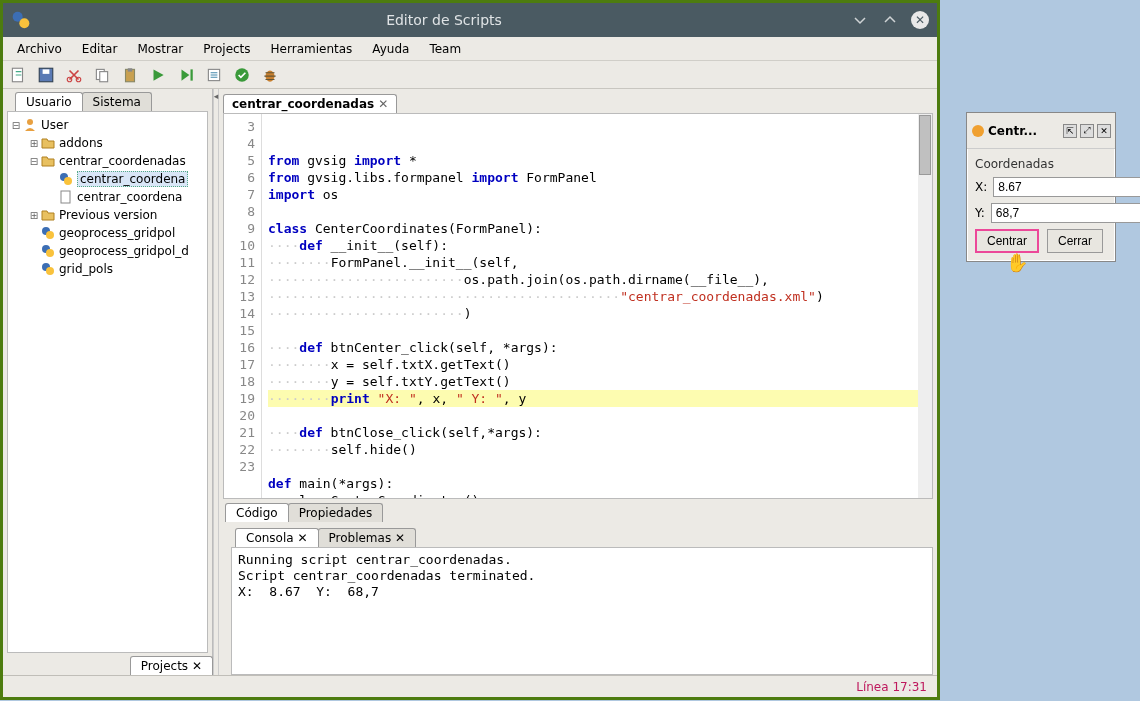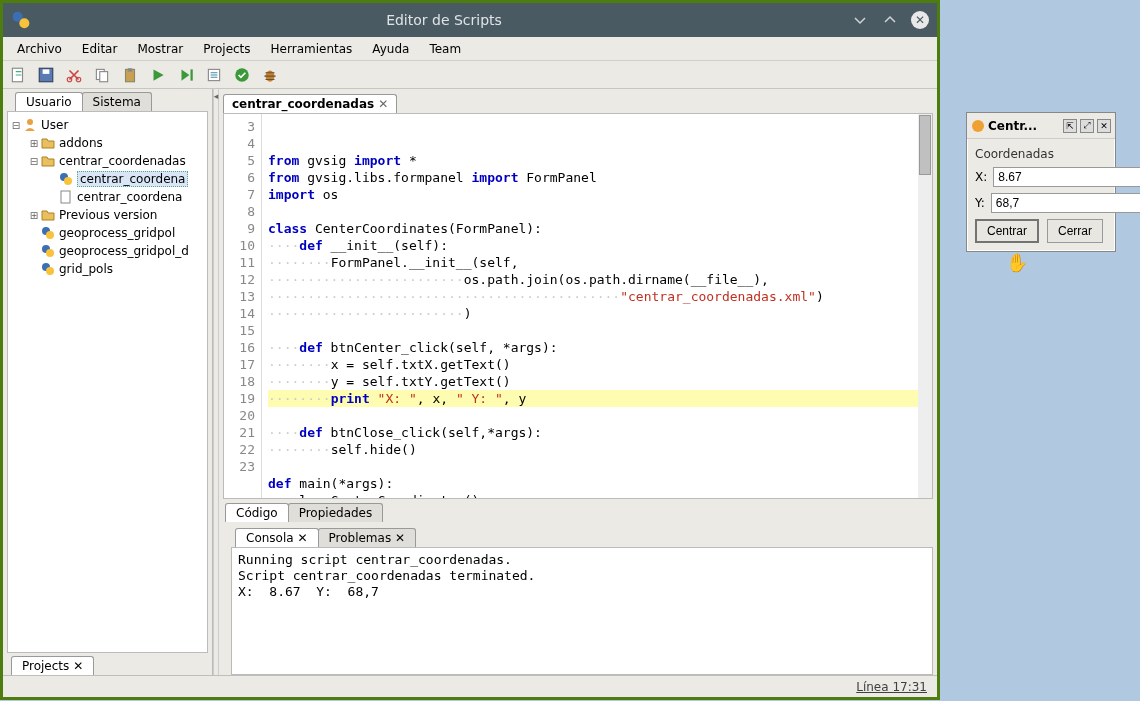--- a/index.html
+++ b/index.html
@@ -50,37 +50,37 @@
 .dots { color: #ccc; }
 .code-scroll { position:absolute; right:0; top:0; width:14px; height:100%; background:#eee; }
 .code-scroll .thumb { width:12px; margin:1px; height:60px; background:#c0c0c0; border:1px solid #999; }
 
 .mid-tabs { height: 22px; display:flex; padding-left:6px; align-items:center; margin-top:2px; }
 
 .console-area { height: 150px; display:flex; flex-direction:column; margin: 2px 4px 0 4px; padding-left: 8px; }
 .con-tabs { height: 22px; display:flex; padding-left:4px; align-items:flex-end; }
 .console { flex:1; border:1px solid #bbb; background:#fff; padding:4px 6px; font-family: monospace; font-size: 13px; line-height:16px; white-space:pre-wrap; overflow:auto; }
 
-.bottom-tabs { height: 22px; display:flex; padding-left:8px; align-items:flex-end; }
-
-.statusbar { height: 22px; border-top: 1px solid #c0beb8; display:flex; align-items:center; justify-content:flex-end; padding: 0 10px; background:#eceae5; font-size:12px; color:#404040;text-decoration:underline; }
+.bottom-tabs { height: 22px; display:flex; padding-left:8px; align-items:flex-end;justify-content:flex-end; }
+
+.statusbar { height: 22px; border-top: 1px solid #c0beb8; display:flex; align-items:center; justify-content:flex-end; padding: 0 10px; background:#eceae5; font-size:12px; color:#be185d; }
 
 
 .dialog { position:absolute; left: 966px; top: 112px; width: 150px; background: #eceae5; border: 1px solid #888; box-shadow: 0 0 0 1px #fff inset; }
-.dlg-title { height: 26px; background: #eceae5; border-bottom:1px solid #ccc; display:flex; align-items:center; padding: 0 4px; gap:3px; }
+.dlg-title { height: 36px; background: #eceae5; border-bottom:1px solid #ccc; display:flex; align-items:center; padding: 0 4px; gap:3px; }
 .dlg-title .t { flex:1; font-weight:bold; font-size:12px; white-space:nowrap; overflow:hidden; text-overflow:ellipsis; }
 .dlg-title .dlg-btn { width:14px; height:14px; border:1px solid #888; font-size:9px; display:flex; align-items:center; justify-content:center; background:#ddd; cursor:pointer; }
 .dlg-body { padding: 8px; }
 .dlg-sub { font-size:12px; color:#333; margin-bottom:6px; }
 .dlg-row { display:flex; align-items:center; margin-bottom:6px; gap:6px; }
 .dlg-row label { width: 14px; }
 .dlg-row input { flex:1; border:1px solid #999; padding:2px 4px; font-size:12px; background:#fff; }
 .dlg-btns { display:flex; gap:8px; margin-top:4px; }
 .dlg-btns button { padding:3px 10px; border:1px solid #999; background:#e8e6e0; cursor:pointer; font-size:12px; }
-.dlg-btns button.primary { border:2px solid #737373; }
+.dlg-btns button.primary { border:2px solid #ec4899; }
 
 .cursor-hand { position:absolute; left: 1006px; top: 252px; font-size:18px; pointer-events:none; }
 
 
 .svg-folder { fill:#e8c060; stroke:#b08020; }
 </style>
 </head>
 <body>
 
 <div class="main-window">

